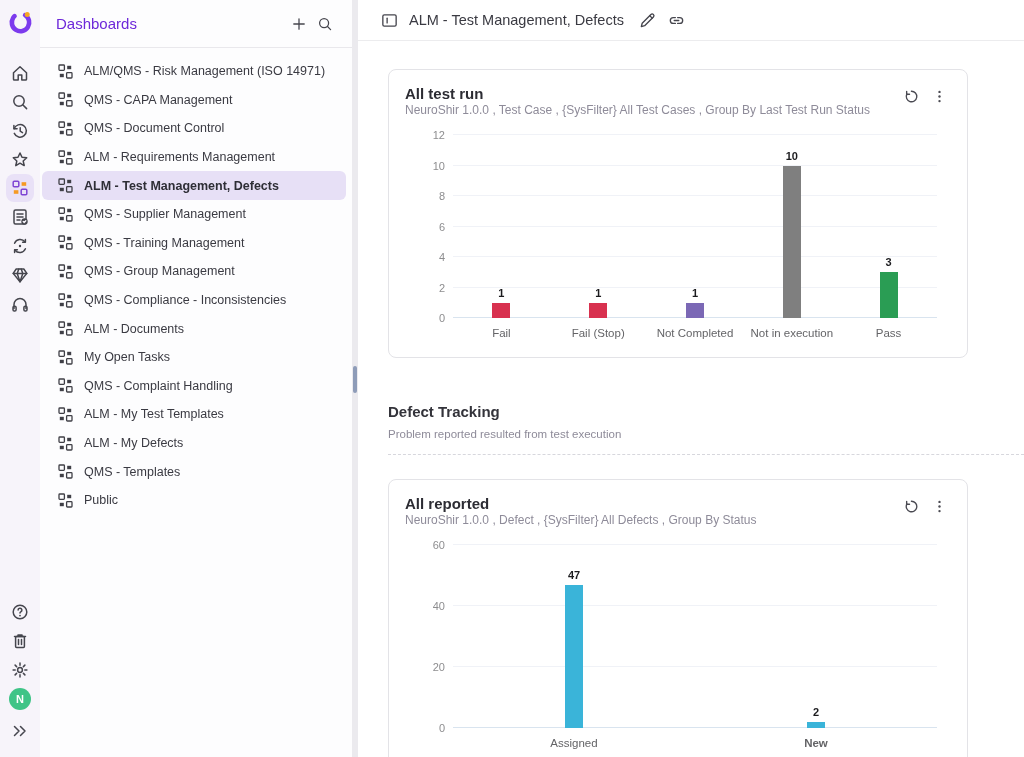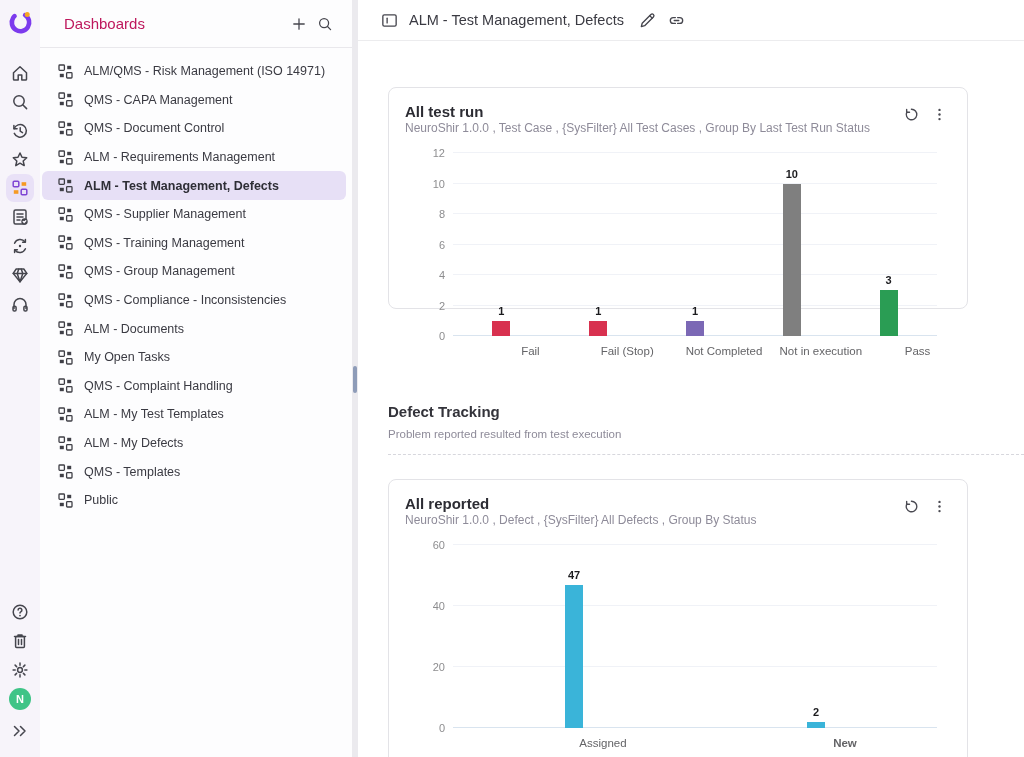--- a/index.html
+++ b/index.html
@@ -17,21 +17,21 @@
   .rail-ic.active { background:#e9e1f7; border-radius:8px; width:28px; height:28px; }
   .rail-spacer { flex:1; }
   .avatar { width:22px; height:22px; border-radius:50%; background:#3fc487; color:#fff;
     font-size:11px; font-weight:700; display:flex; align-items:center; justify-content:center;
     margin:4px 0 6px; cursor:pointer; }
 
   
   .sidebar { width:312px; background:#fdfdfe; flex-shrink:0; display:flex; flex-direction:column; }
   .sidebar-header { height:48px; display:flex; align-items:center; padding:0 14px 0 16px;
     border-bottom:1px solid #e9e8ec; }
-  .sidebar-title { font-size:15px; font-weight:500; color:#be185d; flex:1;margin-left:8px; }
+  .sidebar-title { font-size:15px; font-weight:500; color:#6d28d9; flex:1; }
   .sb-ic { width:26px; height:26px; display:flex; align-items:center; justify-content:center; cursor:pointer; }
   .sb-ic svg { width:18px; height:18px; stroke:#45454d; fill:none; stroke-width:1.4; stroke-linecap:round; }
   .side-list { padding-top:9px; overflow:hidden; }
   .side-item { height:28.6px; display:flex; align-items:center; gap:11px; padding:0 10px 0 16px;
     margin:0 6px 0 2px; border-radius:6px; cursor:pointer; }
   .side-item svg { width:15px; height:15px; flex-shrink:0; }
   .side-label { font-size:12.5px; color:#3a3a42; white-space:nowrap; }
   .side-item.selected { background:#e7e0f6; }
   .side-item.selected .side-label { font-weight:600; color:#2e2e36; }
 
@@ -44,21 +44,21 @@
   .main { flex:1; display:flex; flex-direction:column; background:#fff; min-width:0; }
   .main-header { height:41px; display:flex; align-items:center; gap:10px;
     padding:0 14px 0 22px; border-bottom:1px solid #ececee; flex-shrink:0; }
   .main-header svg { width:19px; height:19px; stroke:#45454d; fill:none;
     stroke-width:1.4; stroke-linecap:round; stroke-linejoin:round; cursor:pointer; }
   .main-title { font-size:14.5px; font-weight:500; color:#3a3a42; margin-right:4px; }
 
   .content { position:relative; flex:1; overflow:hidden; }
   .card { position:absolute; left:30px; width:580px; background:#fff;
     border:1px solid #e3e3e7; border-radius:8px; padding:14px 16px; }
-  .card1 { top:46px; height:222px; }
+  .card1 { top:28px; height:289px; }
   .card2 { top:438px; height:330px; }
   .card-head { display:flex; align-items:flex-start; }
   .card-titles { flex:1; }
   .card-title { font-size:15px; font-weight:600; color:#2c2c33; line-height:19px; }
   .card-sub { font-size:12px; color:#8e8b99; margin-top:0; white-space:nowrap; }
   .card-ic { width:24px; height:24px; display:flex; align-items:center; justify-content:center;
     cursor:pointer; margin-left:4px; }
   .card-ic svg { width:17px; height:17px; stroke:#4a4a52; fill:none;
     stroke-width:1.6; stroke-linecap:round; stroke-linejoin:round; }
 
@@ -66,21 +66,21 @@
   .chart { margin-top:18px; }
   .plot { position:relative; height:183px; margin-left:48px; margin-right:14px; }
   .gridline { position:absolute; left:0; right:0; height:1px; background:#f0f2f7; }
   .gridline.baseline { background:#d9e4ef; }
   .ytick { position:absolute; left:-40px; width:32px; text-align:right;
     font-size:11px; color:#8d8d8f; line-height:12px; }
   .bar { position:absolute; bottom:0; width:18px; transform:translateX(-50%); }
   .value-label { position:absolute; transform:translateX(-50%); font-size:11px;
     font-weight:700; color:#1b1b1e; }
   .xtick { position:absolute; top:calc(100% + 9px); transform:translateX(-50%);
-    font-size:11.5px; color:#646467; white-space:nowrap;margin-left:29px; }
+    font-size:11.5px; color:#646467; white-space:nowrap; }
 
   
   .section { position:absolute; left:30px; right:0; top:362px; }
   .section-title { font-size:15px; font-weight:600; color:#33333a; }
   .section-sub { font-size:11.5px; color:#8e8b99; margin-top:8px; }
   .section-div { border:none; border-top:1px dashed #d7d7dd; margin-top:14px; }
 </style>
 </head>
 <body>
 

